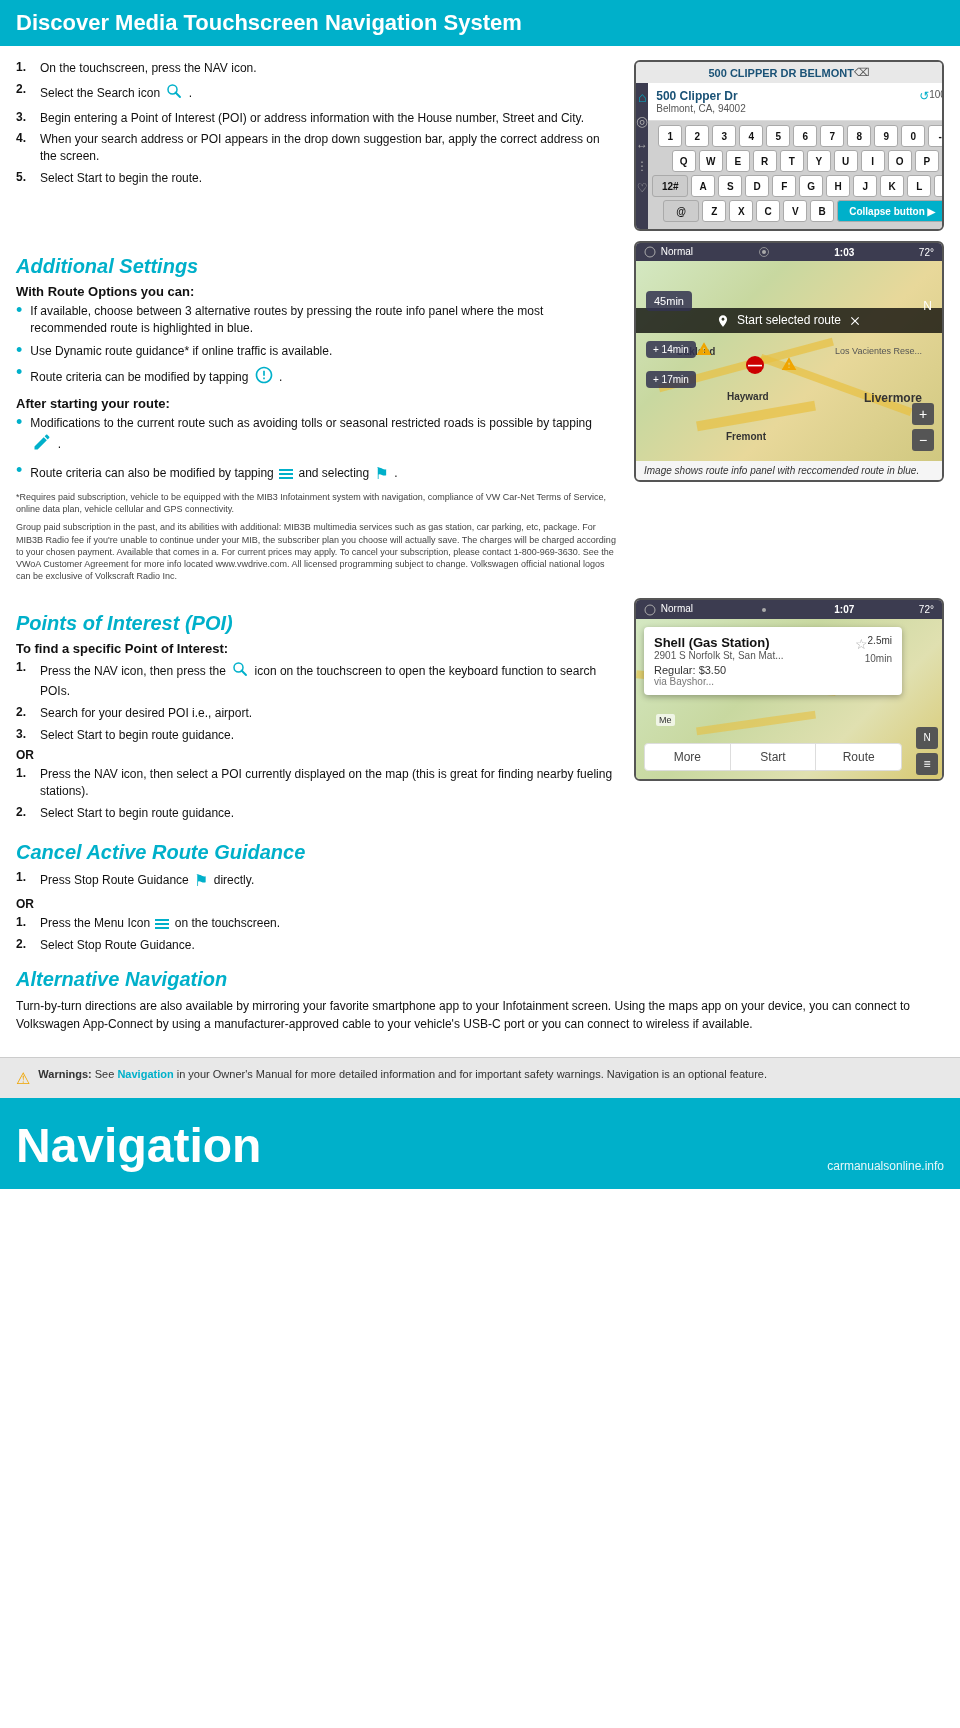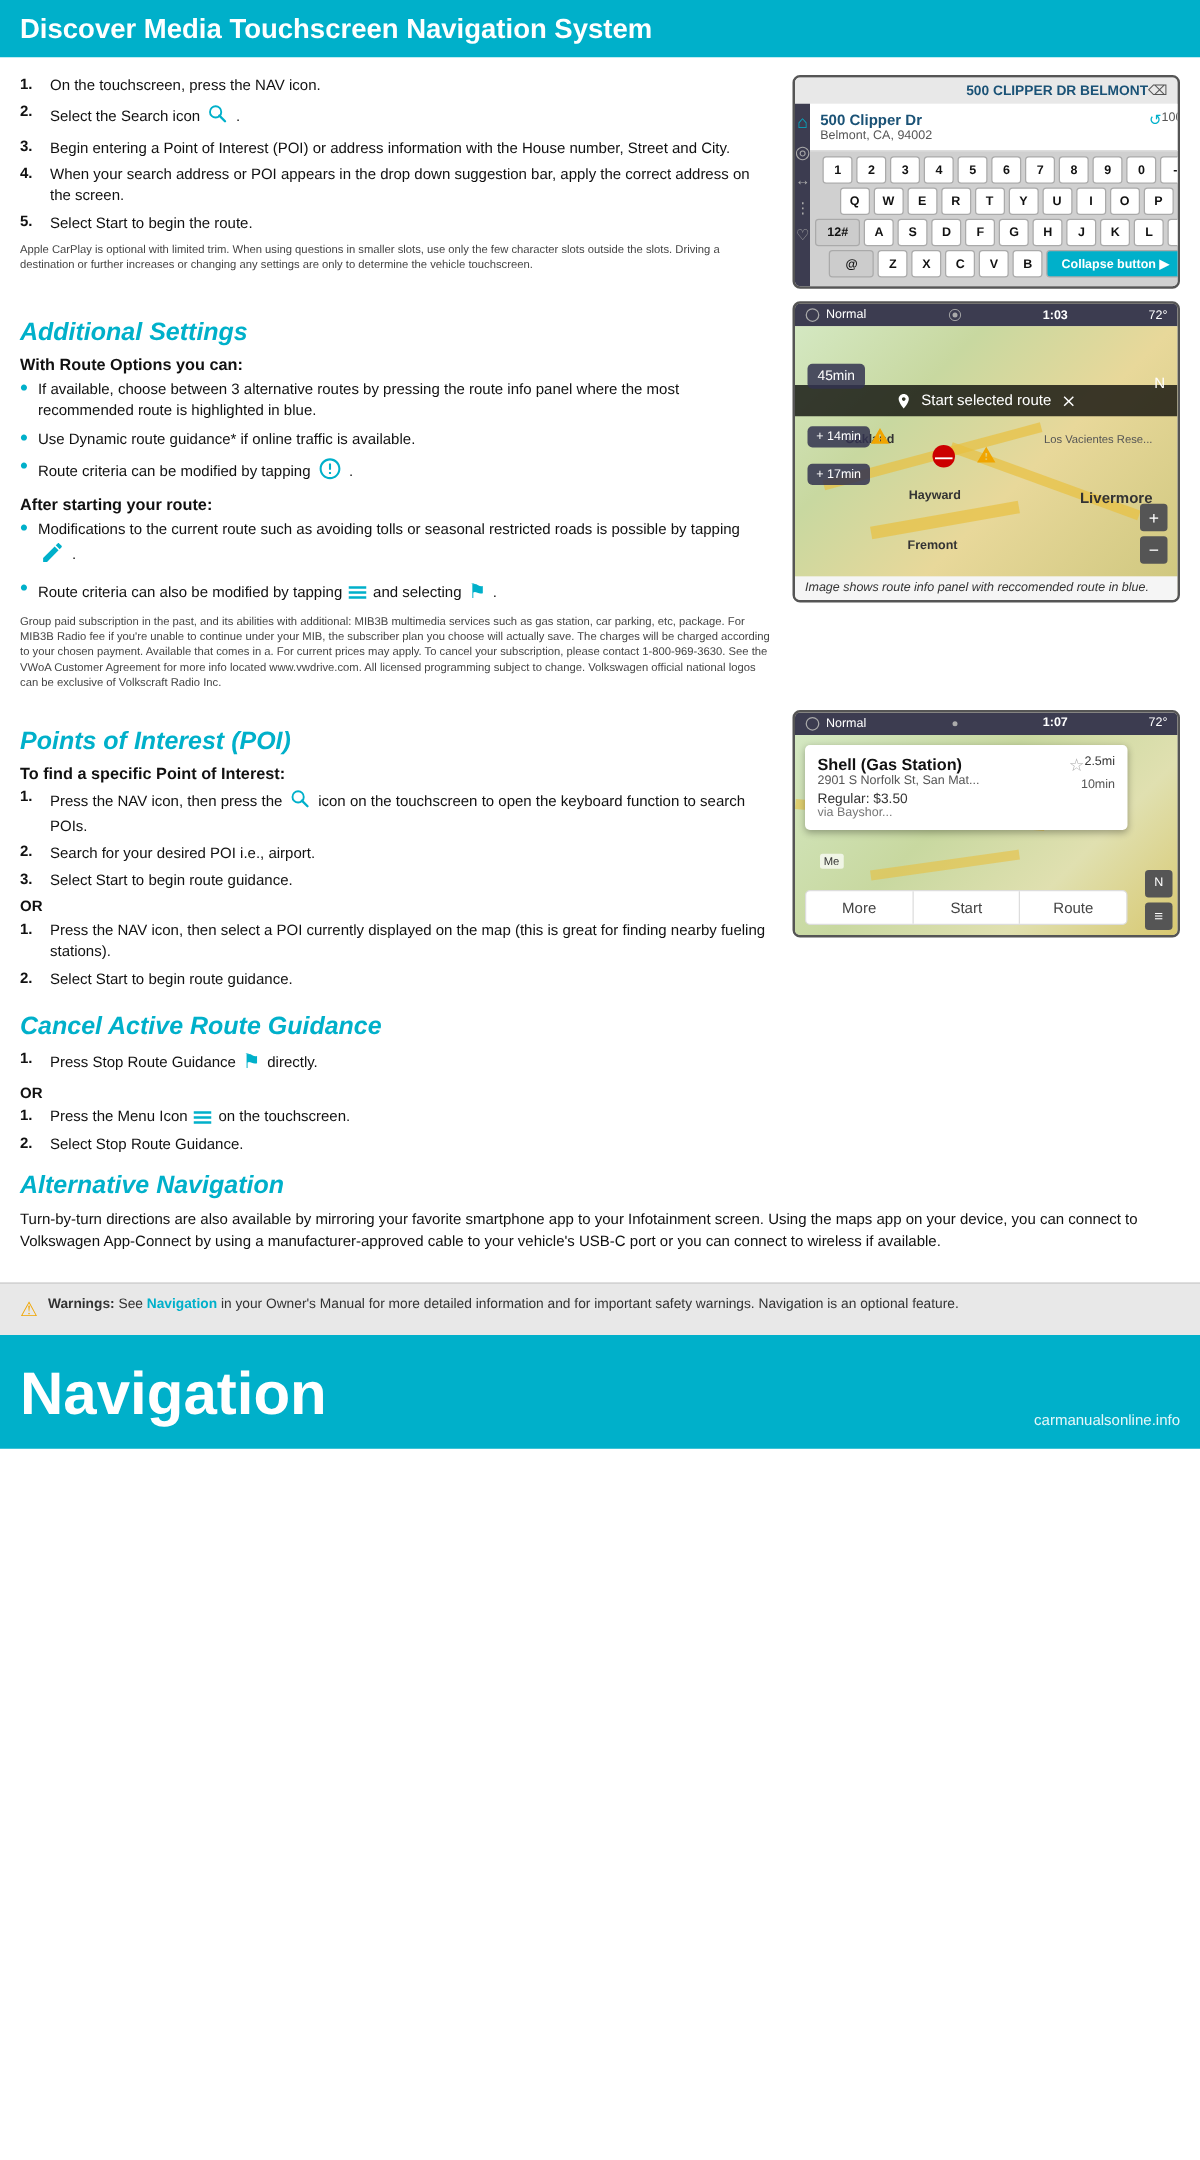--- a/index.html
+++ b/index.html
@@ -53,21 +53,21 @@
     .screen-mockup.keyboard-screen {
       background: #f0f0f0;
     }
     .screen-address-bar {
       background: #e8e8e8;
       color: #111;
       padding: 4px 8px;
       font-size: 11px;
       display: flex;
       align-items: center;
-      justify-content: flex-end;
+      justify-content: center;
     }
 
     .screen-result {
       background: #fff;
       padding: 6px 8px;
       font-size: 11px;
       border-bottom: 1px solid #ddd;
     }
     .screen-result .addr-main {
       font-weight: bold;
@@ -392,21 +392,20 @@
         </div>
         <div class="step">
           <span class="step-num">4.</span>
           <span class="step-text">When your search address or POI appears in the drop down suggestion bar, apply the correct address on the screen.</span>
         </div>
         <div class="step">
           <span class="step-num">5.</span>
           <span class="step-text">Select Start to begin the route.</span>
         </div>
       </div>
-      <p class="fine-print">Apple CarPlay is optional with limited trim. When using questions in smaller slots, use only the few character slots outside the slots. Driving a destination or further increases or changing any settings are only to determine the vehicle touchscreen.</p>
     </div>
     <div class="col-right">
 
       <div class="screen-mockup keyboard-screen">
 
         <div class="screen-address-bar">
           <span style="color:#1a5276;font-weight:bold;font-size:11px;">500 CLIPPER DR BELMONT</span>
           <span style="color:#555;">⌫</span>
         </div>
 
@@ -530,20 +529,21 @@
             <span></span>
               <span></span>
               <span></span>
           </span>
           and selecting
           <span class="inline-icon" style="color:#00b0ca;font-size:16px;">⚑</span>
           .
         </span>
       </div>
 
+      <p class="fine-print">*Requires paid subscription, vehicle to be equipped with the MIB3 Infotainment system with navigation, compliance of VW Car-Net Terms of Service, online data plan, vehicle cellular and GPS connectivity.</p>
       <p class="fine-print">Group paid subscription in the past, and its abilities with additional: MIB3B multimedia services such as gas station, car parking, etc, package. For MIB3B Radio fee if you're unable to continue under your MIB, the subscriber plan you choose will actually save. The charges will be charged according to your chosen payment. Available that comes in a. For current prices may apply. To cancel your subscription, please contact 1-800-969-3630. See the VWoA Customer Agreement for more info located www.vwdrive.com. All licensed programming subject to change. Volkswagen official national logos can be exclusive of Volkscraft Radio Inc.</p>
     </div>
     <div class="col-right">
 
       <div class="map-mockup">
         <div class="map-status-bar">
           <span>
             <svg width="12" height="12" viewBox="0 0 24 24" style="vertical-align:middle;margin-right:2px;">
                 <circle cx="12" cy="12" r="10" fill="none" stroke="#aaa" stroke-width="2"></circle>
               </svg>

